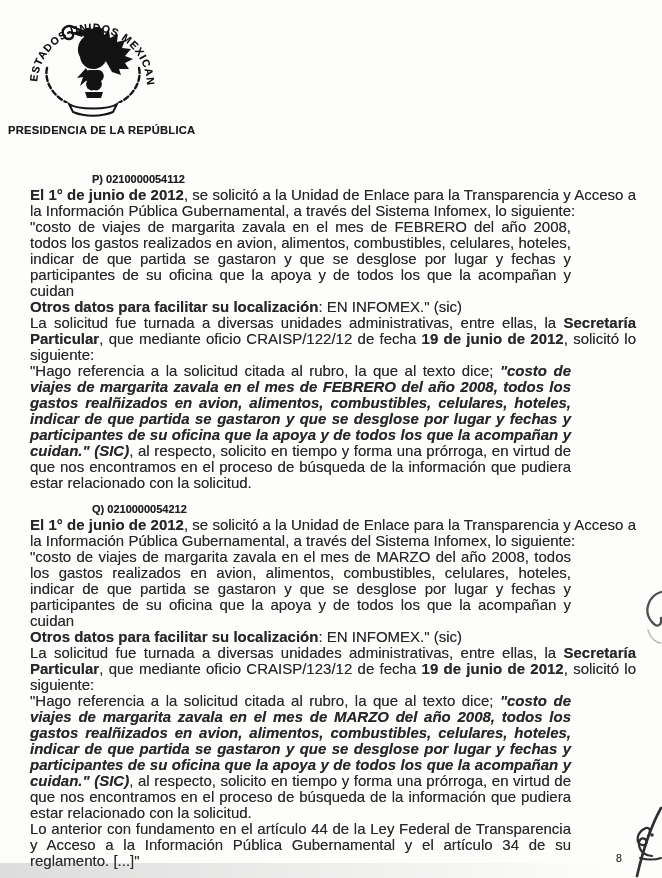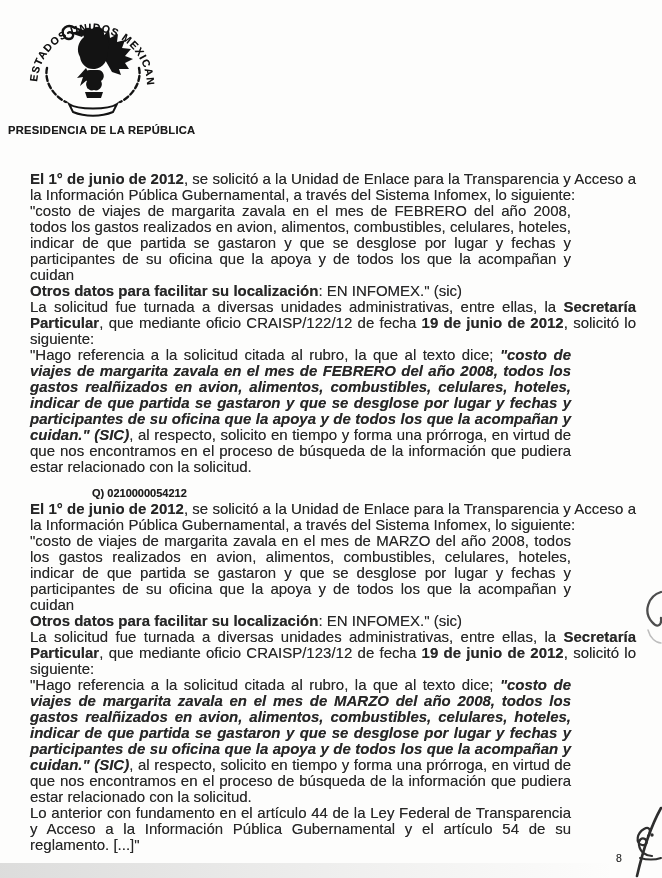--- a/index.html
+++ b/index.html
@@ -96,20 +96,21 @@
       <path d="M113 66 c3 13-6 28-19 34" fill="none" stroke="#131313" stroke-width="2.4" stroke-dasharray="5 3" stroke-linecap="round"></path>
 
       <path d="M43 102 c9 6 39 6 48 0 l-4 8 c-12 5-28 5-40 0 z" fill="none" stroke="#131313" stroke-width="2"></path>
     </g>
   </svg>
 
   <div class="letterhead">PRESIDENCIA DE LA REPÚBLICA</div>
 
   <div class="content">
 
+    <div class="sec-heading">P) 0210000054112</div>
 
     <p class="main mt17"><span class="b">El 1° de junio de 2012</span><span>, se solicitó a la Unidad de Enlace para la Transparencia y Acceso a la Información Pública Gubernamental, a través del Sistema Infomex, lo siguiente:</span></p>
 
     <p class="main quote mt18">"costo de viajes de margarita zavala en el mes de FEBRERO del año 2008, todos los gastos realizados en avion, alimentos, combustibles, celulares, hoteles, indicar de que partida se gastaron y que se desglose por lugar y fechas y participantes de su oficina que la apoya y de todos los que la acompañan y cuidan</p>
 
     <p class="main quote mt12"><span class="b">Otros datos para facilitar su localización</span><span>: EN INFOMEX." (sic)</span></p>
 
     <p class="main mt9"><span>La solicitud fue turnada a diversas unidades administrativas, entre ellas, la </span><span class="b">Secretaría Particular</span><span>, que mediante oficio CRAISP/122/12 de fecha </span><span class="b">19 de junio de 2012</span><span>, solicitó lo siguiente:</span></p>
 
     <p class="main quote mt10"><span>"Hago referencia a la solicitud citada al rubro, la que al texto dice; </span><span class="bi">"costo de viajes de margarita zavala en el mes de FEBRERO del año 2008, todos los gastos realñizados en avion, alimentos, combustibles, celulares, hoteles, indicar de que partida se gastaron y que se desglose por lugar y fechas y participantes de su oficina que la apoya y de todos los que la acompañan y cuidan." (SIC)</span><span>, al respecto, solicito en tiempo y forma una prórroga, en virtud de que nos encontramos en el proceso de búsqueda de la información que pudiera estar relacionado con la solicitud.</span></p>
@@ -120,21 +121,21 @@
     <p class="main mt10"><span class="b">El 1° de junio de 2012</span><span>, se solicitó a la Unidad de Enlace para la Transparencia y Acceso a la Información Pública Gubernamental, a través del Sistema Infomex, lo siguiente:</span></p>
 
     <p class="main quote mt15">"costo de viajes de margarita zavala en el mes de MARZO del año 2008, todos los gastos realizados en avion, alimentos, combustibles, celulares, hoteles, indicar de que partida se gastaron y que se desglose por lugar y fechas y participantes de su oficina que la apoya y de todos los que la acompañan y cuidan</p>
 
     <p class="main quote mt9"><span class="b">Otros datos para facilitar su localización</span><span>: EN INFOMEX." (sic)</span></p>
 
     <p class="main mt14"><span>La solicitud fue turnada a diversas unidades administrativas, entre ellas, la </span><span class="b">Secretaría Particular</span><span>, que mediante oficio CRAISP/123/12 de fecha </span><span class="b">19 de junio de 2012</span><span>, solicitó lo siguiente:</span></p>
 
     <p class="main quote mt11"><span>"Hago referencia a la solicitud citada al rubro, la que al texto dice; </span><span class="bi">"costo de viajes de margarita zavala en el mes de MARZO del año 2008, todos los gastos realñizados en avion, alimentos, combustibles, celulares, hoteles, indicar de que partida se gastaron y que se desglose por lugar y fechas y participantes de su oficina que la apoya y de todos los que la acompañan y cuidan." (SIC)</span><span>, al respecto, solicito en tiempo y forma una prórroga, en virtud de que nos encontramos en el proceso de búsqueda de la información que pudiera estar relacionado con la solicitud.</span></p>
 
-    <p class="main quote mt3">Lo anterior con fundamento en el artículo 44 de la Ley Federal de Transparencia y Acceso a la Información Pública Gubernamental y el artículo 54 de su reglamento. [...]"</p>
+    <p class="main quote mt3">Lo anterior con fundamento en el artículo 44 de la Ley Federal de Transparencia y Acceso a la Información Pública Gubernamental y el artículo 34 de su reglamento. [...]"</p>
 
   </div>
 
   <svg class="mark-hook" width="20" height="58" viewBox="0 0 20 58" aria-hidden="true">
     <path d="M19 4 C6 8 1 24 10 34 C15 40 20 38 19 30" fill="none" stroke="#4d4d4d" stroke-width="2.3" stroke-linecap="round"></path>
     <path d="M6 42 c2 8 8 13 13 13" fill="none" stroke="#bdbdbd" stroke-width="1.5" stroke-linecap="round"></path>
   </svg>
 
   <svg class="mark-signature" width="40" height="72" viewBox="0 0 40 72" aria-hidden="true">
     <path d="M39 2 C29 20 21 44 15 70" fill="none" stroke="#2e2e2e" stroke-width="2.6" stroke-linecap="round"></path>

